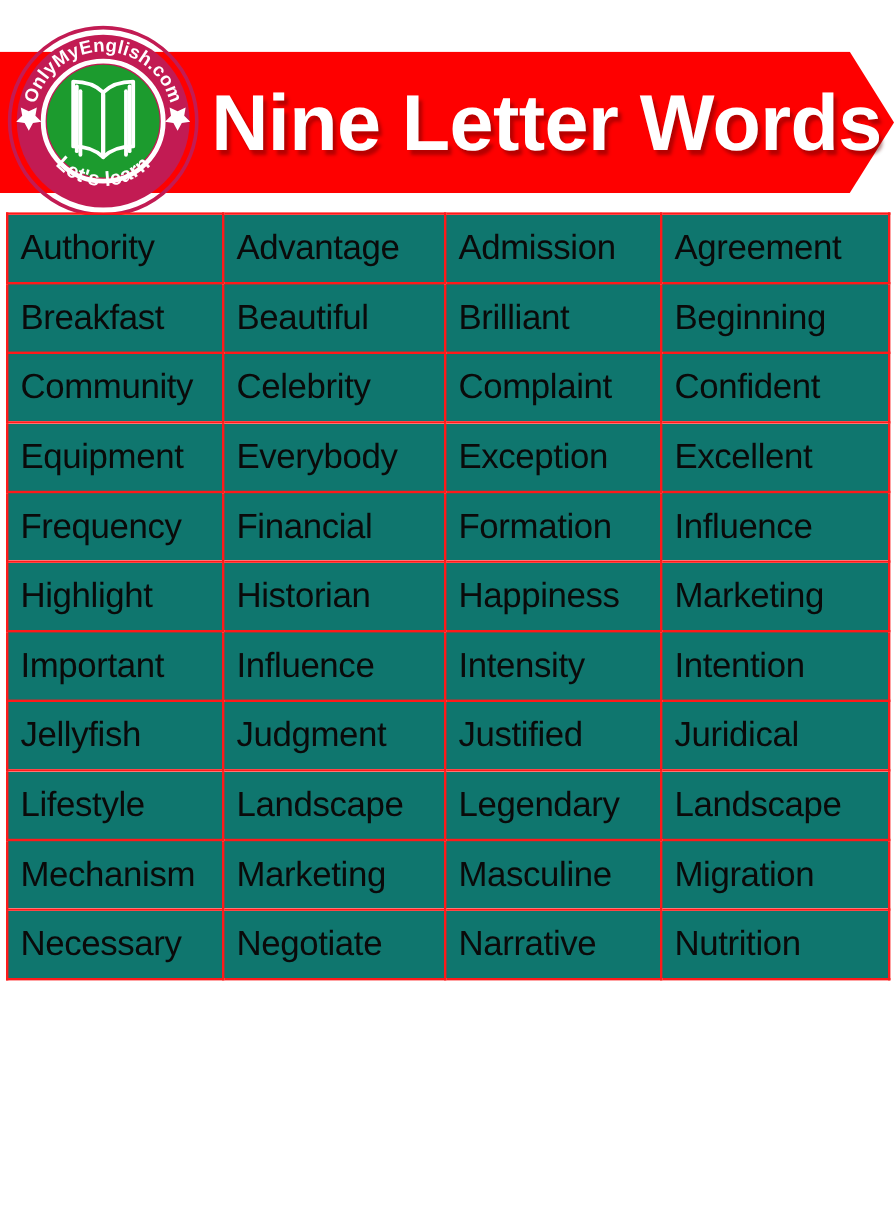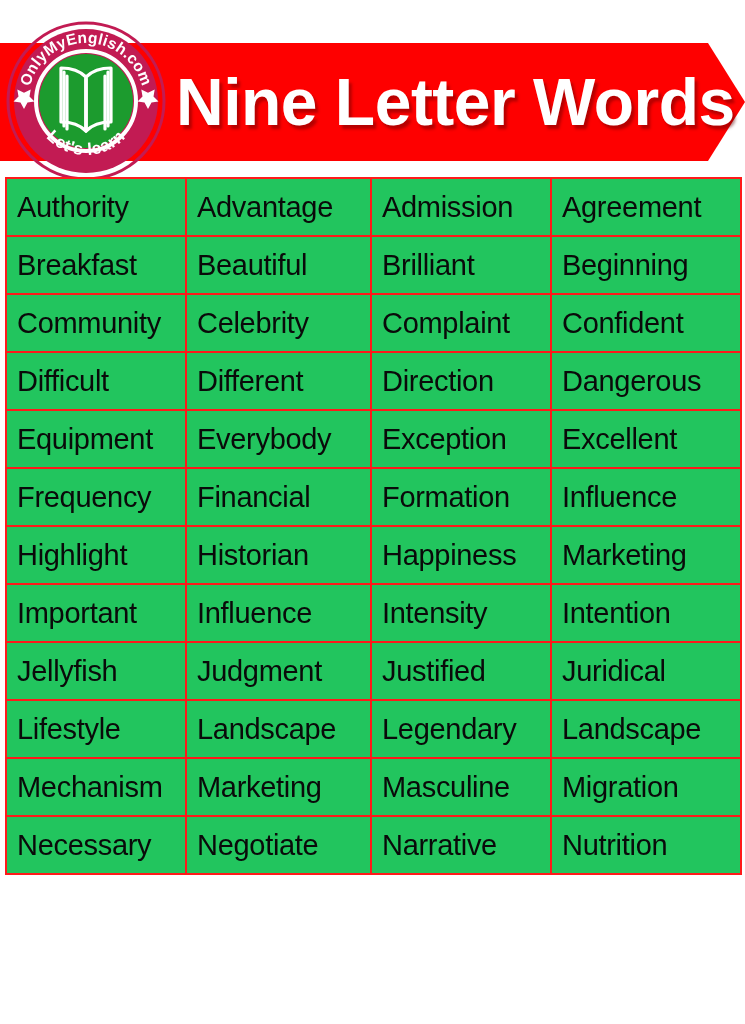--- a/index.html
+++ b/index.html
@@ -79,21 +79,21 @@
     height: 56px;
     padding: 0 0 0 10px;
     font-family: "Liberation Sans", sans-serif;
     font-size: 29px;
     font-weight: normal;
     color: #0a0a0a;
     letter-spacing: -0.3px;
     white-space: nowrap;
     overflow: hidden;
     vertical-align: middle;
-    background: #22c55e;
+    background: #0f766e;
   }
   #word-table col.c1 { width: 180px; }
   #word-table col.c2 { width: 185px; }
   #word-table col.c3 { width: 180px; }
   #word-table col.c4 { width: 190px; }
 </style>
 </head>
 <body>
 
 <div id="header">
@@ -162,26 +162,20 @@
         <td>Brilliant</td>
         <td>Beginning</td>
       </tr>
       <tr>
         <td>Community</td>
         <td>Celebrity</td>
         <td>Complaint</td>
         <td>Confident</td>
       </tr>
       <tr>
-        <td>Difficult</td>
-        <td>Different</td>
-        <td>Direction</td>
-        <td>Dangerous</td>
-      </tr>
-      <tr>
         <td>Equipment</td>
         <td>Everybody</td>
         <td>Exception</td>
         <td>Excellent</td>
       </tr>
       <tr>
         <td>Frequency</td>
         <td>Financial</td>
         <td>Formation</td>
         <td>Influence</td>

